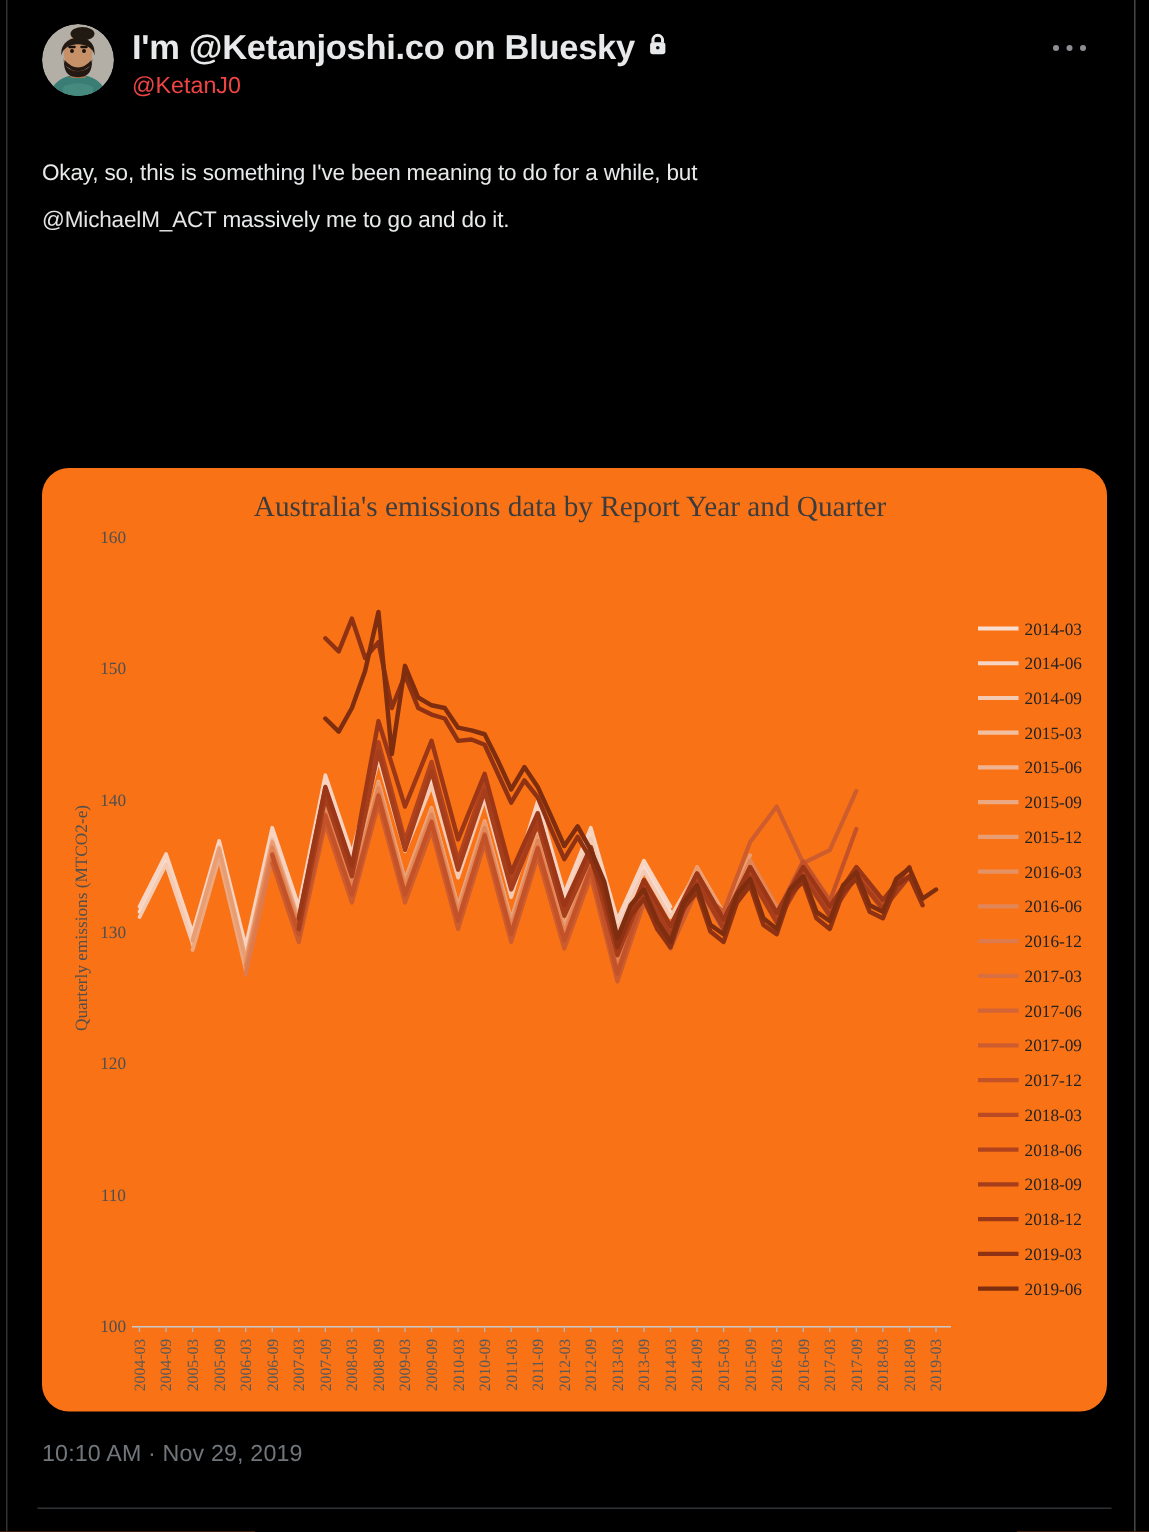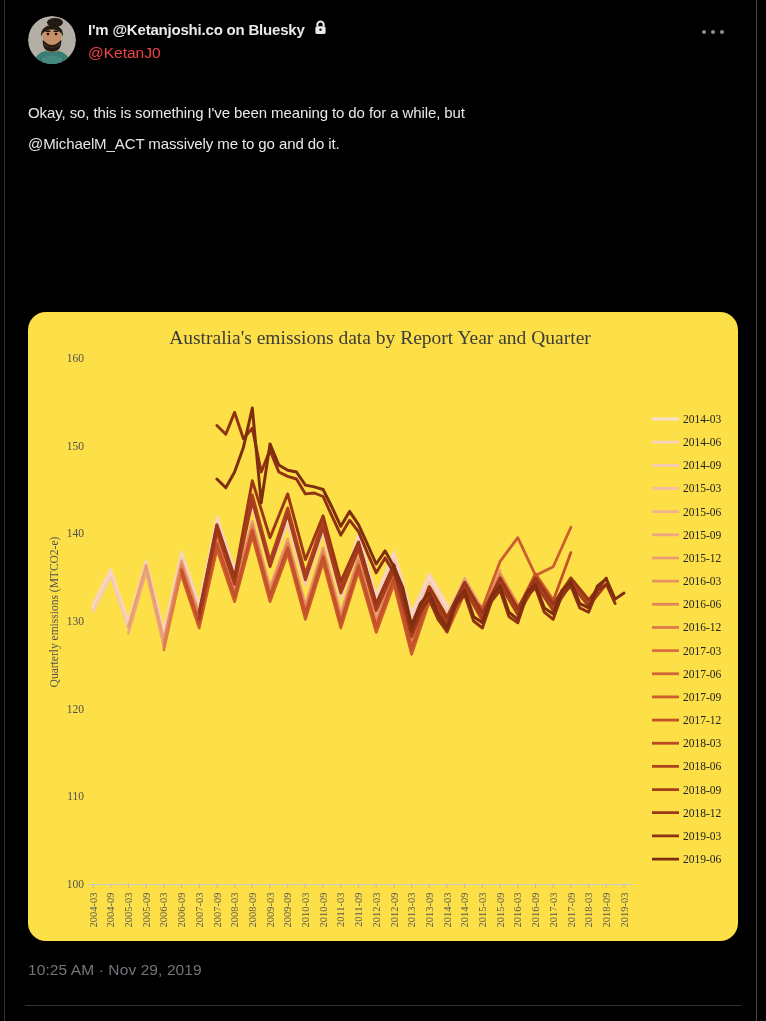--- a/index.html
+++ b/index.html
@@ -6,31 +6,31 @@
   body{width:766px;height:1021px;position:relative;overflow:hidden;
        font-family:"Liberation Sans",sans-serif;-webkit-font-smoothing:antialiased;}
   .col-border{position:absolute;top:0;bottom:0;width:1px;background:#2f3336;}
   .col-border.left{left:4px;}
   .col-border.right{left:756px;background:#44484c;}
   .post{position:absolute;left:28px;top:16px;width:710px;}
   .header{display:flex;align-items:flex-start;position:relative;}
   .avatar{width:48px;height:48px;border-radius:50%;overflow:hidden;flex:0 0 48px;cursor:pointer;}
   .names{margin-left:12px;padding-top:2px;}
   .name-row{display:flex;align-items:center;gap:7px;}
-  .name{color:#e7e9ea;font-weight:700;font-size:15px;letter-spacing:-0.2px;}
+  .name{color:#e7e9ea;font-weight:700;font-size:23px;letter-spacing:-0.2px;}
   .lock{display:inline-block;margin-top:1px;}
   .handle{color:#ef4444;font-size:15.5px;margin-top:4px;}
   .more{position:absolute;right:8px;top:8px;display:flex;gap:5px;cursor:pointer;padding:6px;}
   .more i{width:4px;height:4px;border-radius:50%;background:#8b8f93;display:block;}
   .body-text{margin-top:33px;font-size:15px;line-height:31px;color:#e7e9ea;letter-spacing:-0.1px;}
   .para{margin:0 0 31px 0;}
   .para:last-child{margin-bottom:0;}
   .mention{color:#e5e5e5;cursor:pointer;text-decoration:none;}
   .caret{display:inline-block;width:1.5px;height:21px;background:#e7e9ea;vertical-align:-4px;margin-left:1px;}
-  .card{position:absolute;left:28px;top:312px;width:710px;height:629px;background:#fde047;
+  .card{position:absolute;left:28px;top:312px;width:710px;height:629px;background:#f97316;
         border-radius:18px;overflow:hidden;cursor:pointer;}
   .timestamp{position:absolute;left:28px;top:961px;color:#71767b;font-size:15.5px;letter-spacing:0.1px;}
   .divider{position:absolute;left:25px;top:1005px;width:716px;height:1px;background:#2f3336;}
 </style>
 </head>
 <body>
 
 <div class="col-border left"></div>
 <div class="col-border right"></div>
 
@@ -219,14 +219,14 @@
         <line x1="624" y1="500.72" x2="651" y2="500.72" stroke="#9b3717" stroke-width="2.8"></line>
         <text x="655" y="504.72" font-family="&quot;Liberation Serif&quot;,&quot;DejaVu Serif&quot;,serif" font-size="11.5" fill="#222222">2018-12</text>
         <line x1="624" y1="523.88" x2="651" y2="523.88" stroke="#8f3213" stroke-width="2.8"></line>
         <text x="655" y="527.88" font-family="&quot;Liberation Serif&quot;,&quot;DejaVu Serif&quot;,serif" font-size="11.5" fill="#222222">2019-03</text>
         <line x1="624" y1="547.04" x2="651" y2="547.04" stroke="#7e2d0f" stroke-width="2.8"></line>
         <text x="655" y="551.04" font-family="&quot;Liberation Serif&quot;,&quot;DejaVu Serif&quot;,serif" font-size="11.5" fill="#222222">2019-06</text>
       </g>
     </svg>
 </div>
 
-<div class="timestamp">10:25 AM · Nov 29, 2019</div>
+<div class="timestamp">10:10 AM · Nov 29, 2019</div>
 <div class="divider"></div>
 
 </body></html>

